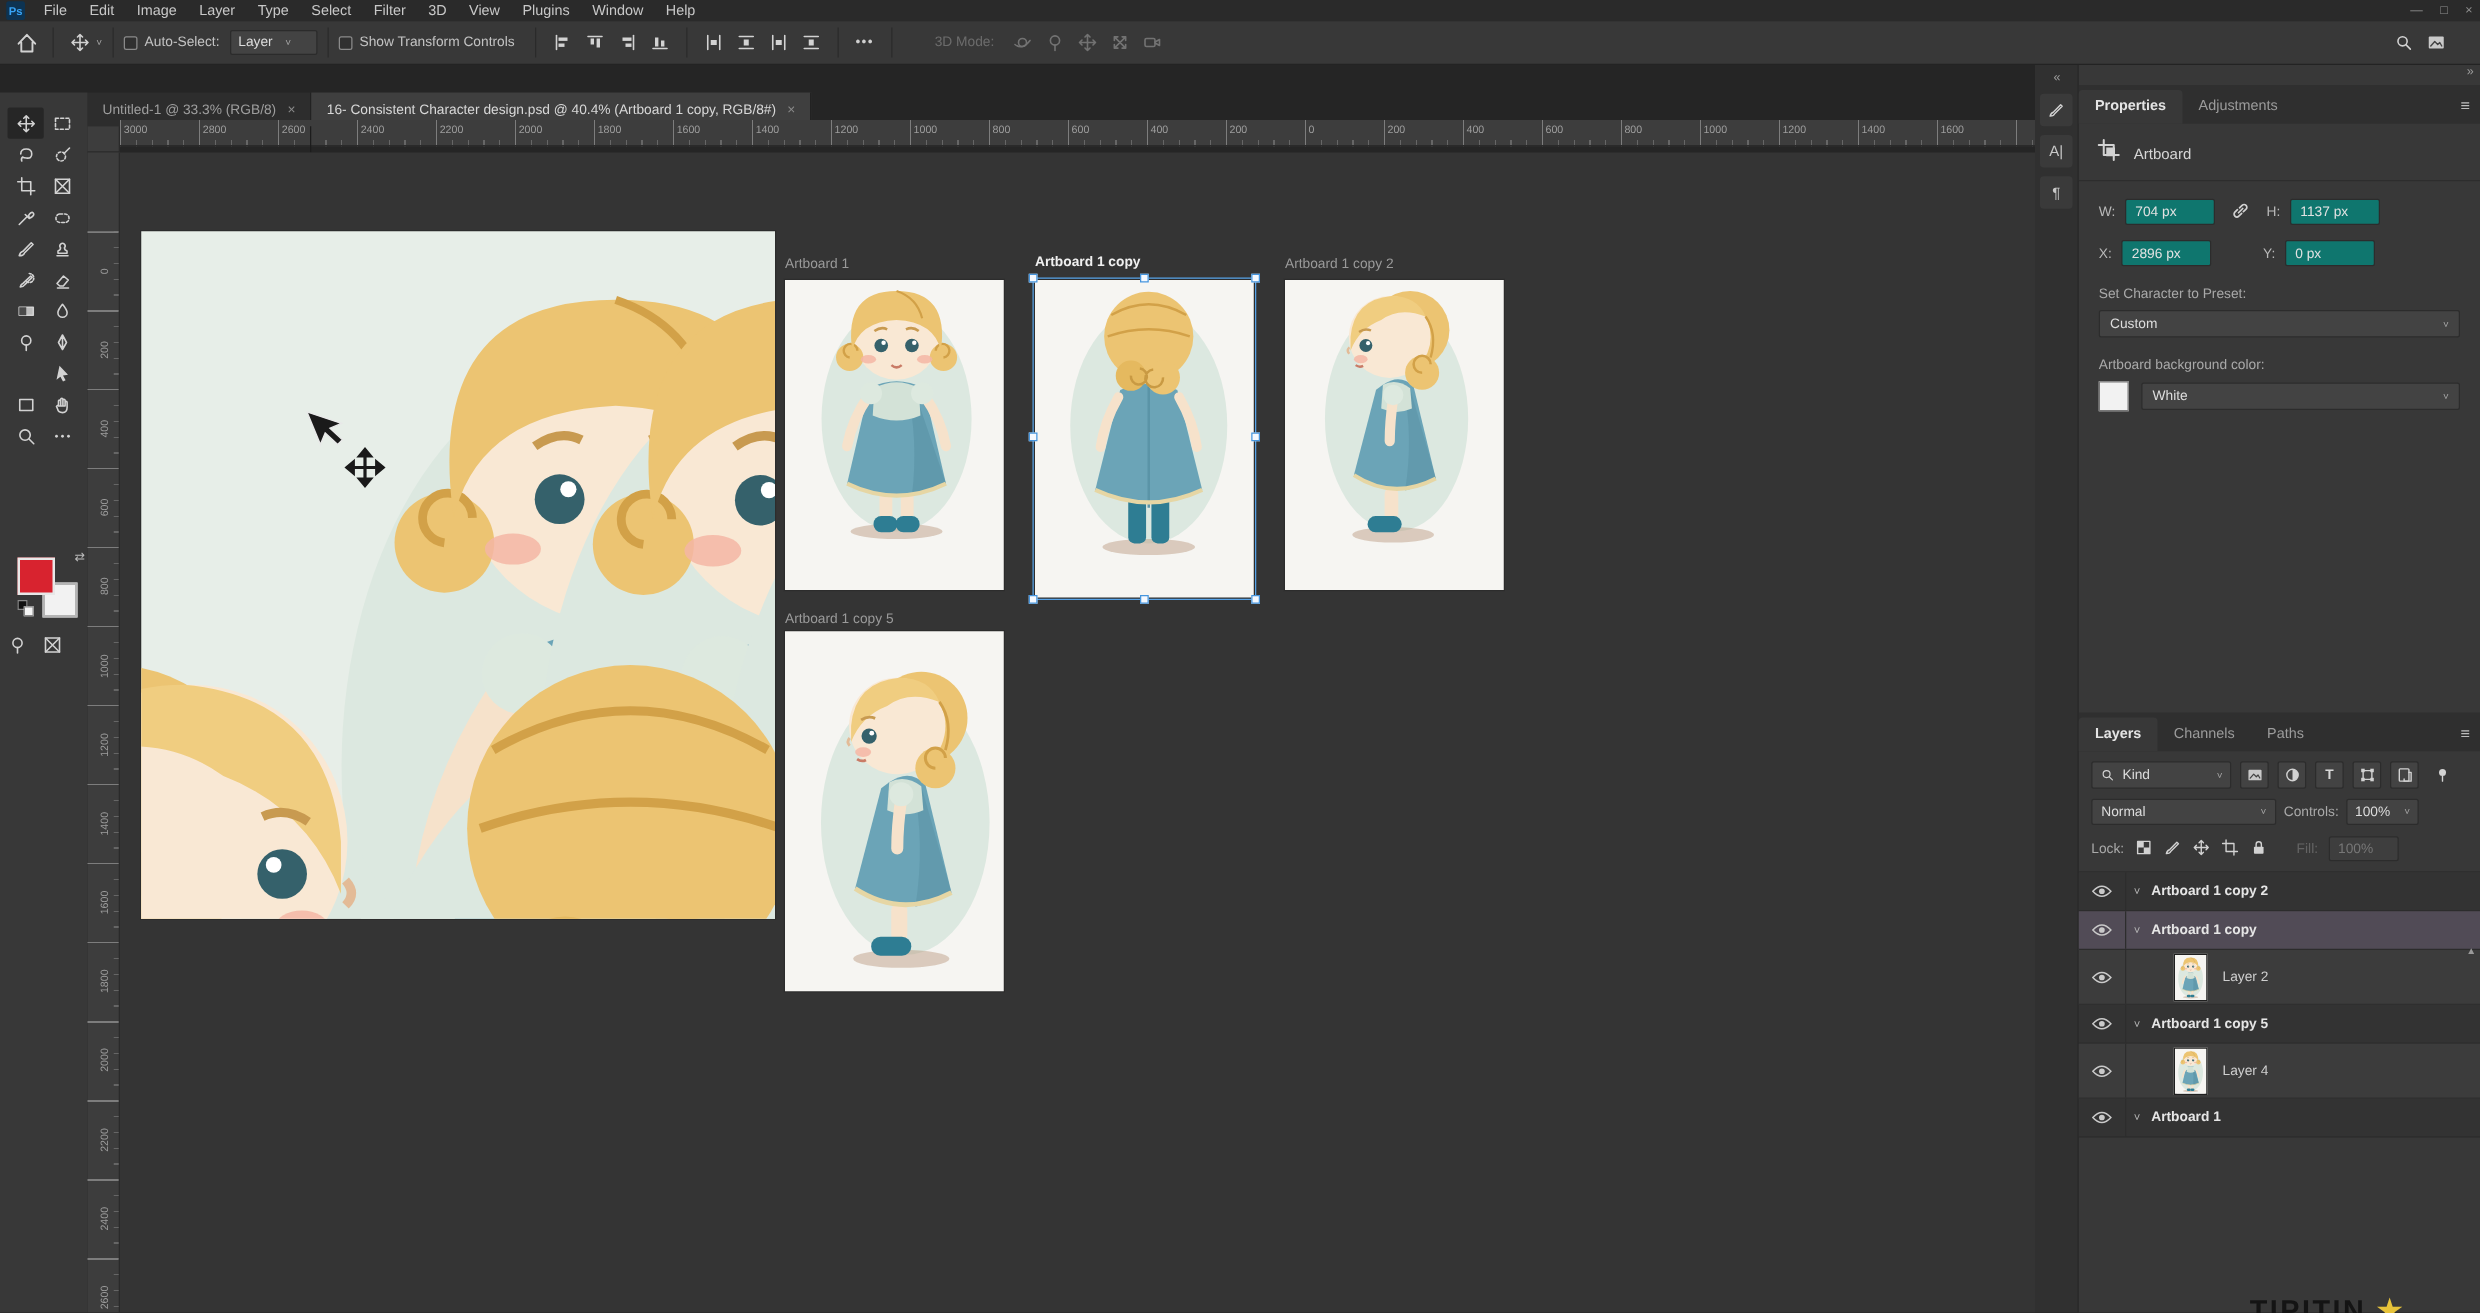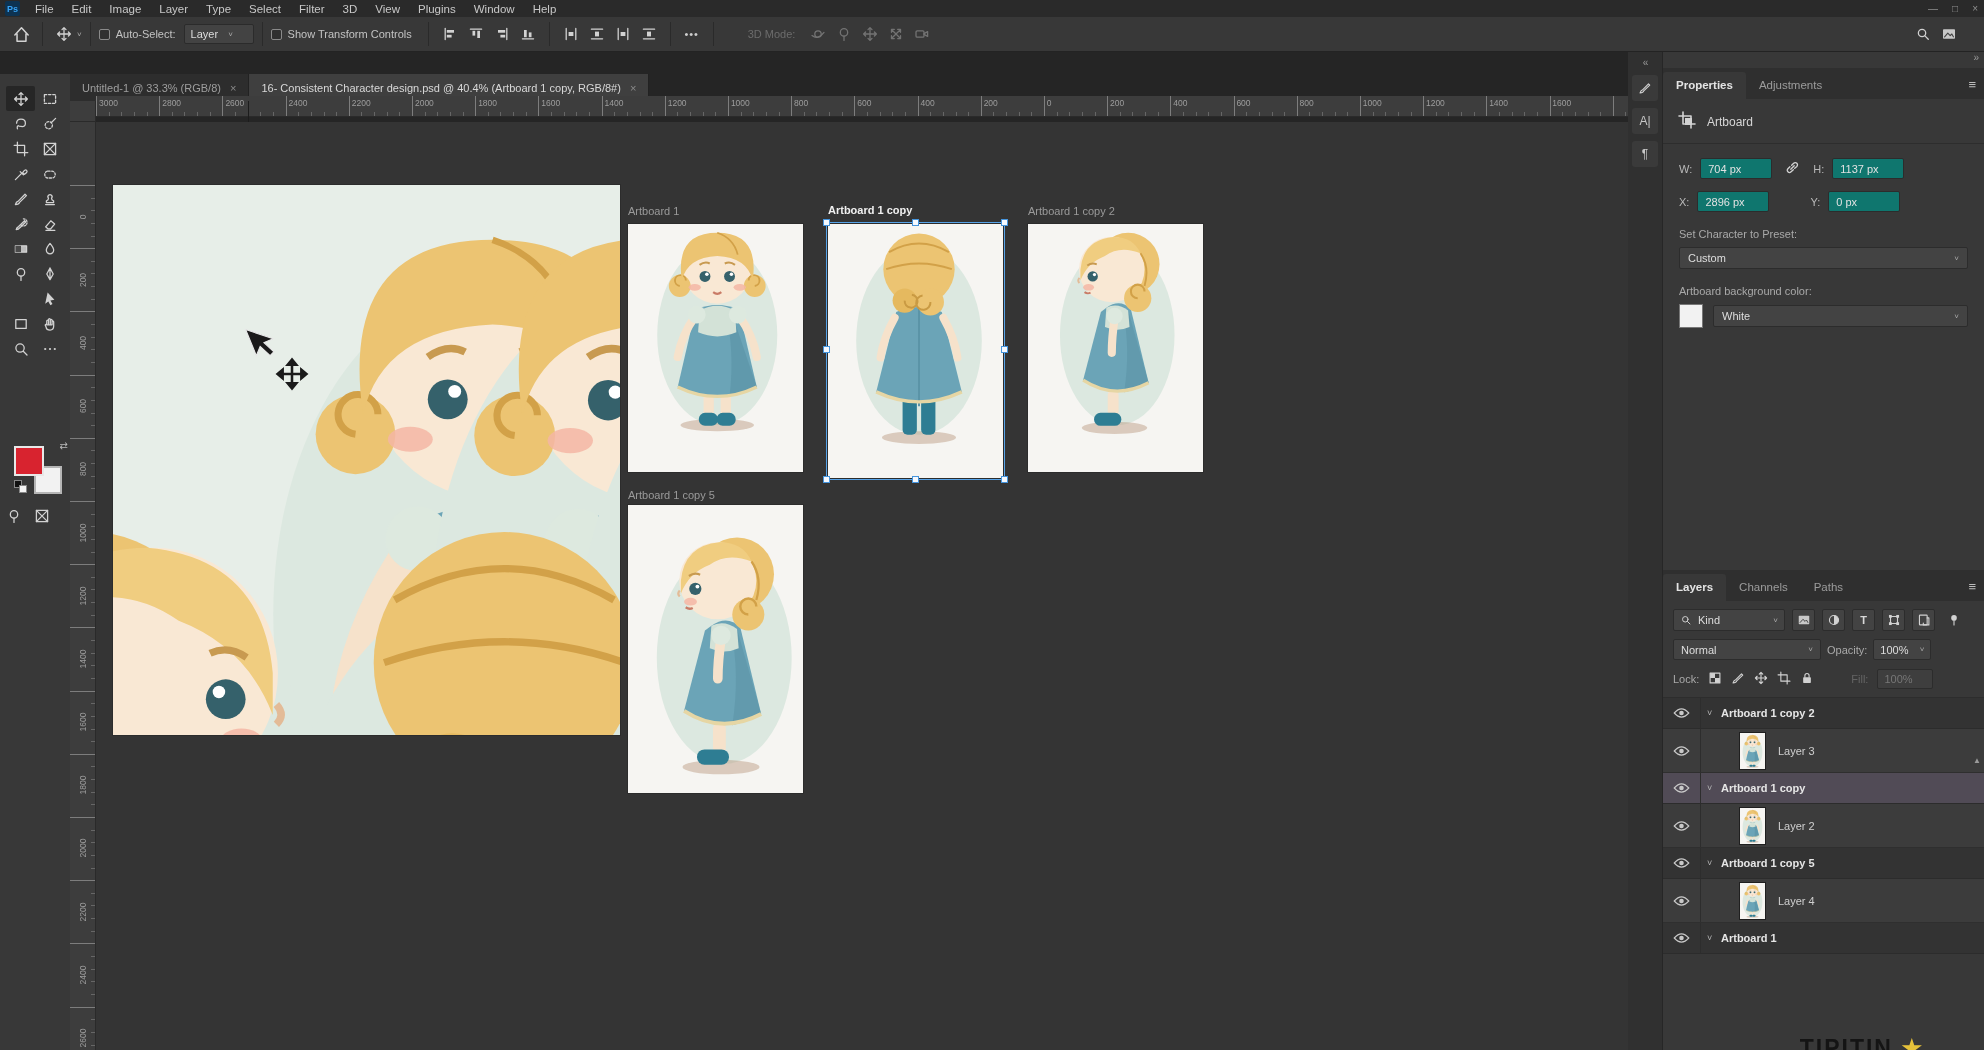--- a/index.html
+++ b/index.html
@@ -881,21 +881,21 @@
           <svg class="ic" style="width:14px;height:14px">
             <use href="#ic-pin"></use>
           </svg>
         </span>
     </div>
     <div id="blend-row">
       <div id="blend-box">
         <span>Normal</span>
           <span class="caret">˅</span>
       </div>
-      <span>Opacity:</span>
+      <span>Controls:</span>
       <div id="opacity-box">
         <span>100%</span>
           <span class="caret">˅</span>
       </div>
     </div>
     <div id="lock-row">
       <span>Lock:</span>
       <span class="lk"><svg class="ic" style="width:14px;height:14px">
             <use href="#ic-checker"></use>
           </svg></span>
@@ -904,53 +904,38 @@
           </svg></span>
       <span class="lk"><svg class="ic" style="width:14px;height:14px">
             <use href="#ic-move"></use>
           </svg></span>
       <span class="lk"><svg class="ic" style="width:14px;height:14px">
             <use href="#ic-crop"></use>
           </svg></span>
       <span class="lk"><svg class="ic" style="width:14px;height:14px">
             <use href="#ic-lock"></use>
           </svg></span>
-      <span class="dim" style="margin-left:28px">Fill:</span>
+      <span class="dim" style="margin-left:14px">Fill:</span>
       <span id="fill-box">
           <span>100%</span>
         </span>
     </div>
     <div id="layer-list">
 
         <div class="lrow group">
           <span class="eyebox">
             <svg>
               <use href="#ic-eye"></use>
             </svg>
           </span>
           <span class="chev">˅</span>
 
           <span class="lname">Artboard 1 copy 2</span>
         </div>
 
-        <div class="lrow layer">
-          <span class="eyebox">
-            <svg>
-              <use href="#ic-eye"></use>
-            </svg>
-          </span>
-          <span class="chev">˅</span>
-          <span class="thumb">
-            <svg width="25" height="36" viewBox="0 0 100 160">
-              <rect width="100" height="160" fill="#f6f5f2"></rect>
-              <use href="#g-front"></use>
-            </svg>
-          </span>
-          <span class="lname">Layer 3</span>
-        </div>
 
         <div class="lrow group selected">
           <span class="eyebox">
             <svg>
               <use href="#ic-eye"></use>
             </svg>
           </span>
           <span class="chev">˅</span>
 
           <span class="lname">Artboard 1 copy</span>

